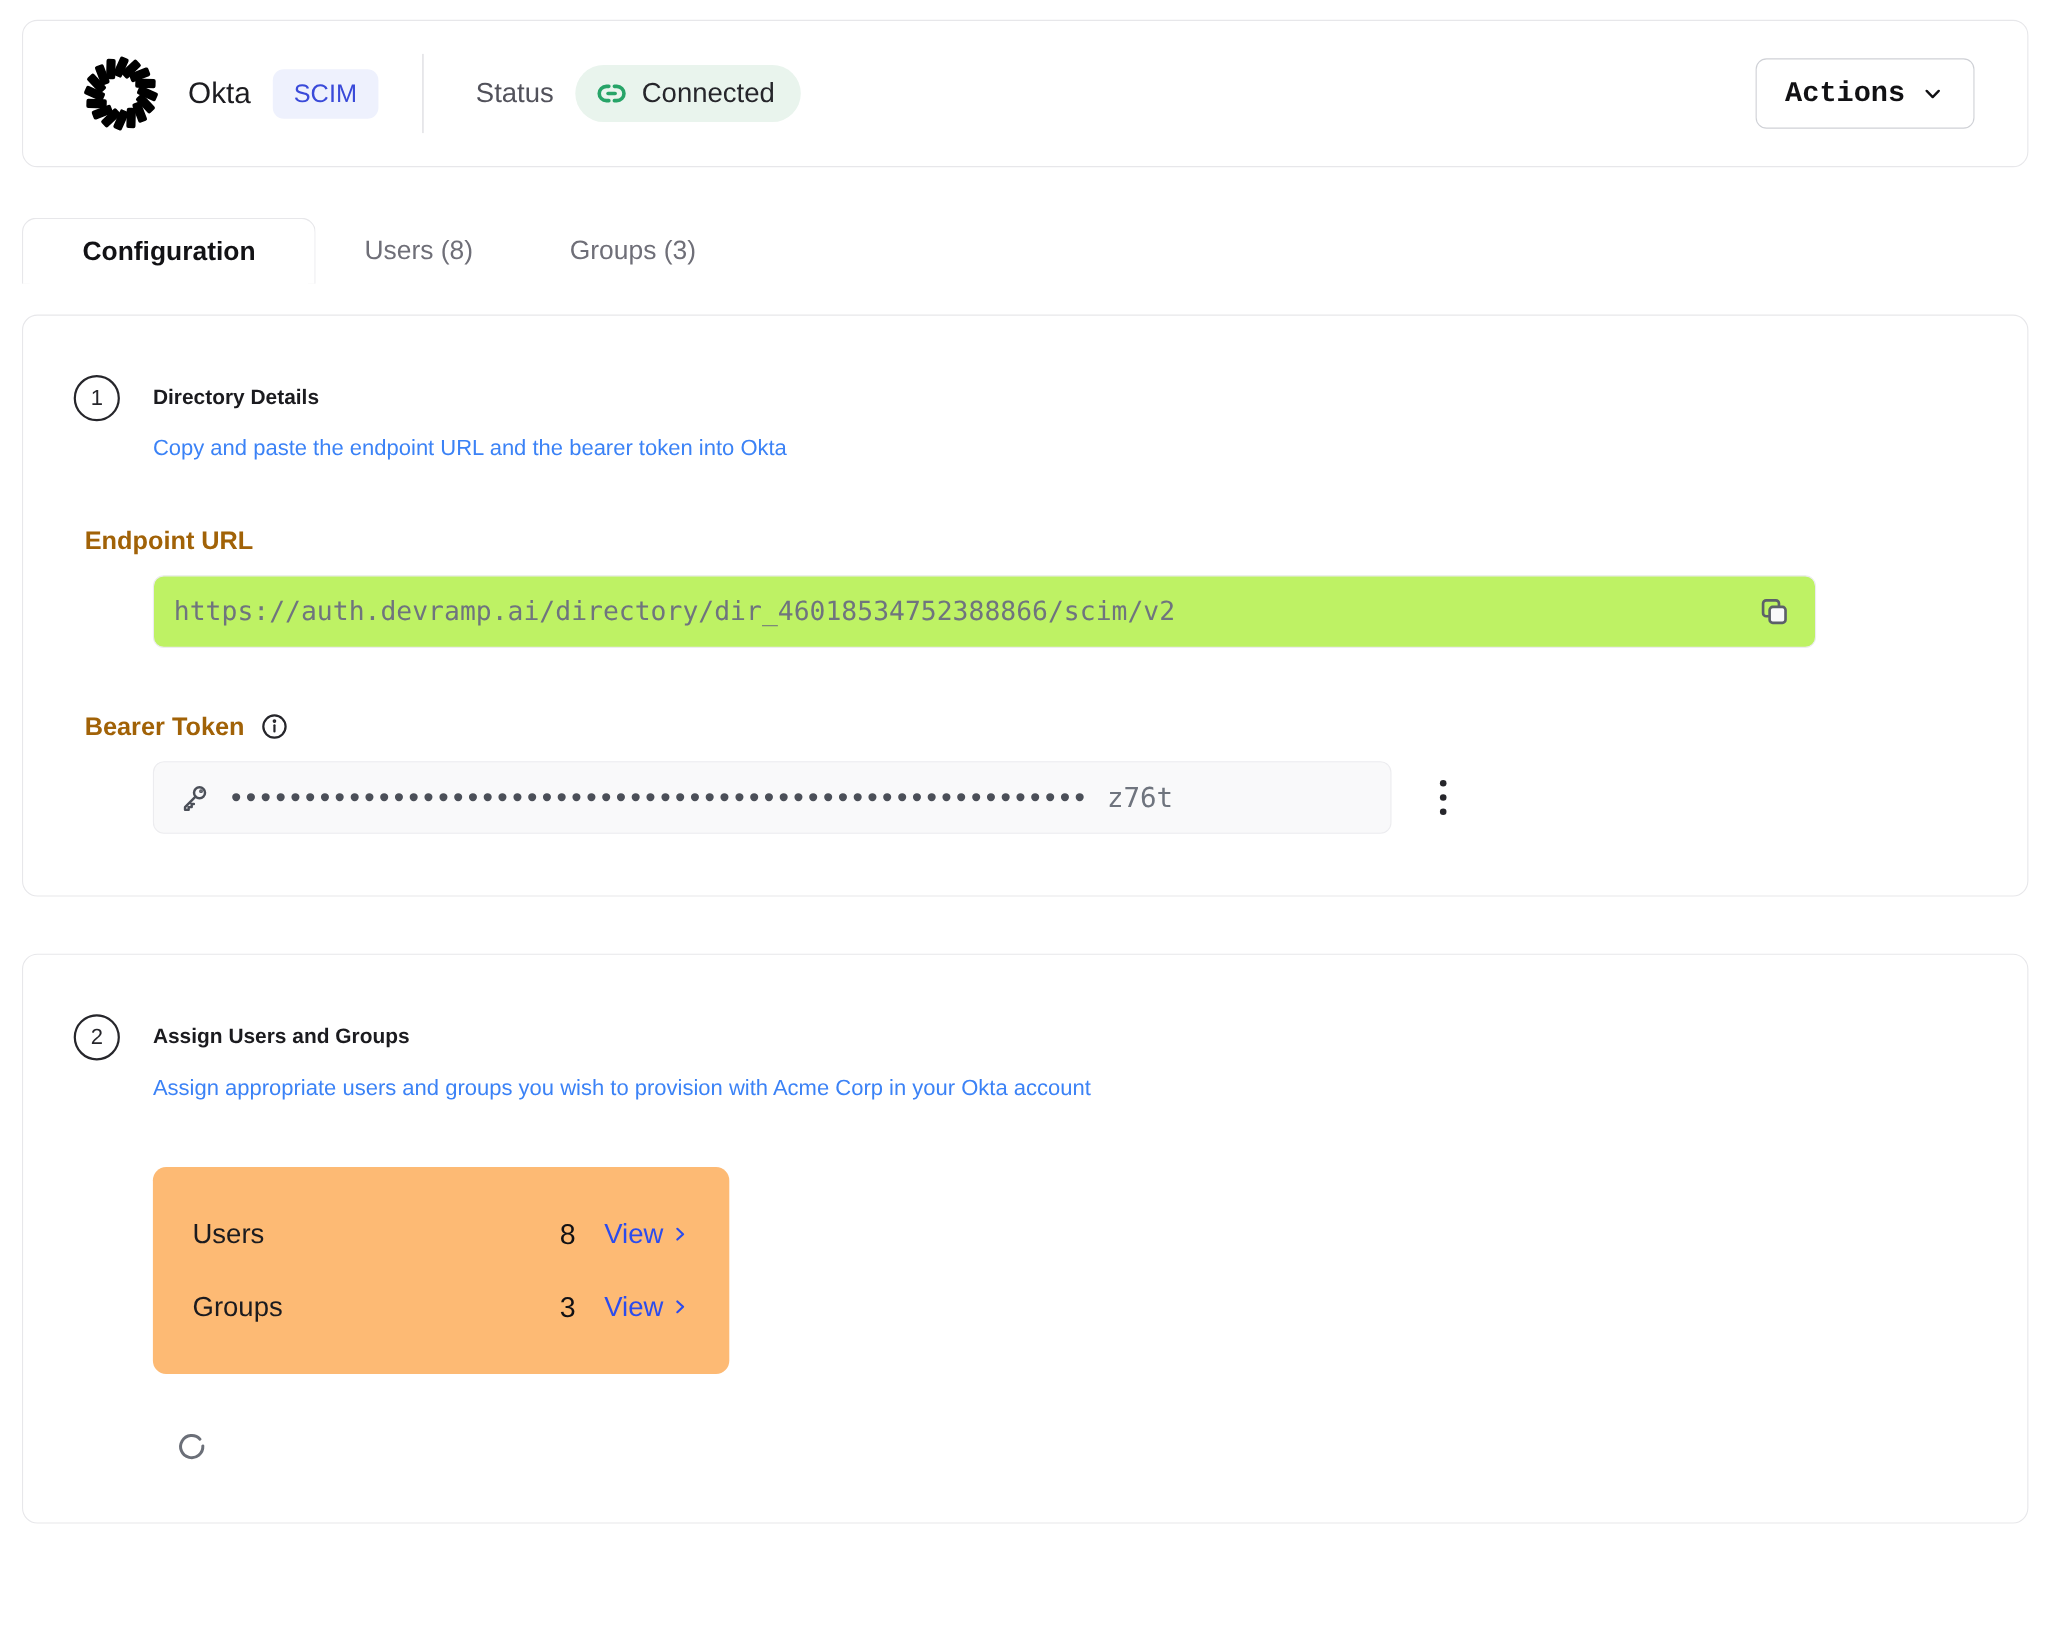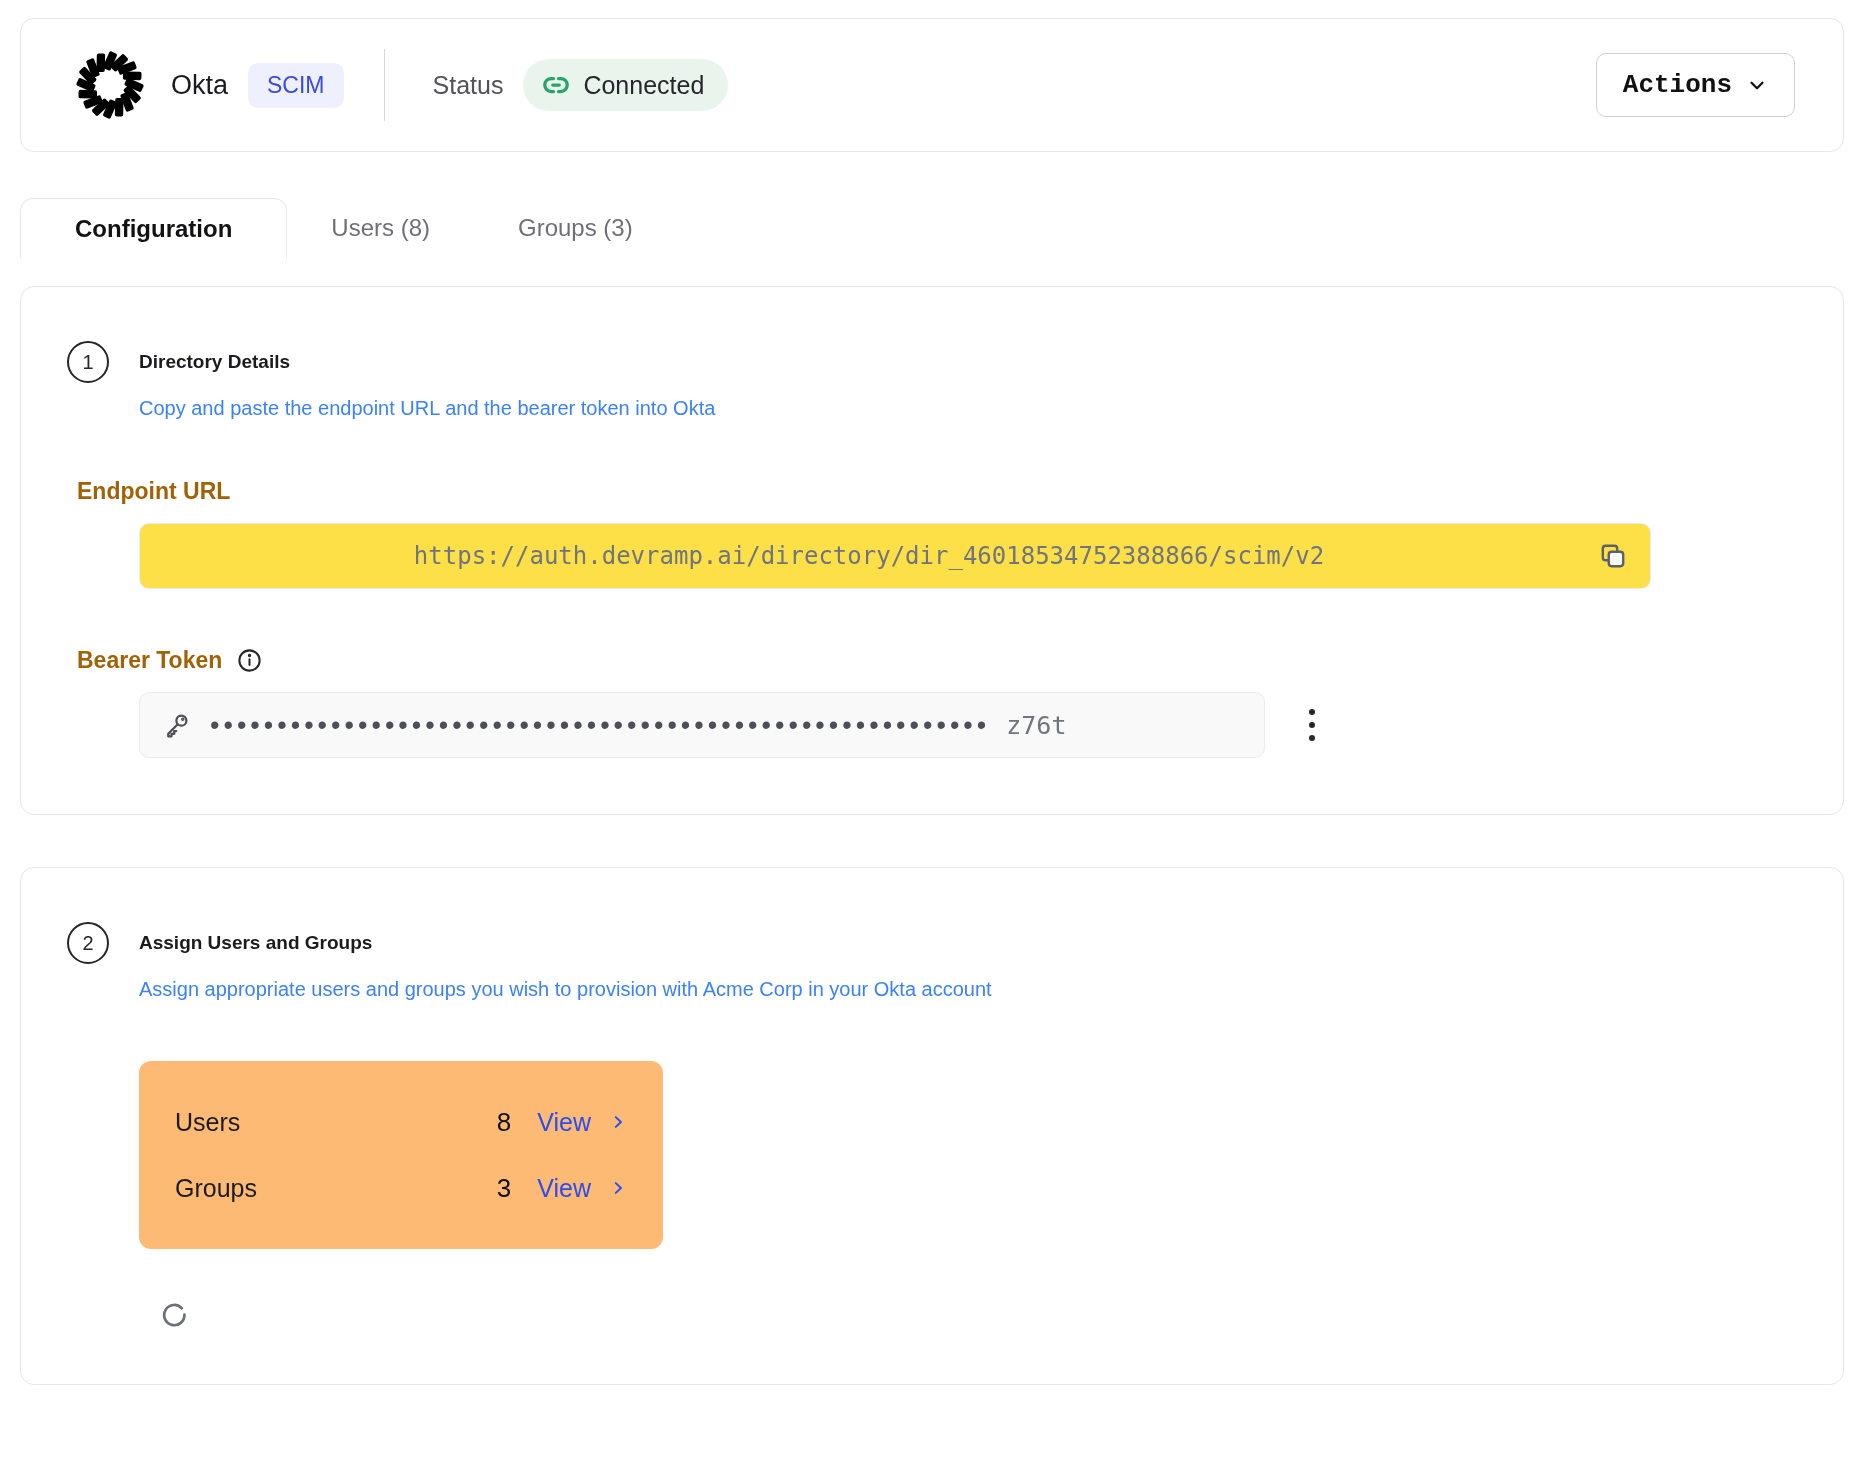--- a/index.html
+++ b/index.html
@@ -40,23 +40,23 @@
   .card-2 { margin-top: 52px; }
   .step-row { display: flex; align-items: center; gap: 30px; padding-left: 46px; }
   .step-circle { width: 42px; height: 42px; border: 2px solid #26262b;
     border-radius: 50%; display: flex; align-items: center; justify-content: center;
     font-size: 20px; color: #26262b; flex: 0 0 auto; }
   .step-title { font-size: 19px; font-weight: 600; color: #1b1b1f; }
   .step-desc { margin: 14px 0 0 118px; font-size: 20px; color: #3b82f6; }
 
   .field-label { margin: 58px 0 0 56px; font-size: 23px; font-weight: 600;
     color: #a16207; display: flex; align-items: center; gap: 14px; }
-  .input-box { margin: 18px 0 0 118px; background: #fde047; border: 1px solid #ececef;
+  .input-box { margin: 18px 0 0 118px; background: #bef264; border: 1px solid #ececef;
     border-radius: 10px; height: 66px; display: flex; align-items: center;
-    position: relative; justify-content: center; }
+    position: relative; }
   .url-box { width: 1512px; padding: 0 70px 0 18px; }
   .url-text { font-family: "DejaVu Sans Mono", monospace; font-size: 24px;
     color: #6f747e; white-space: nowrap; overflow: hidden; }
   .copy-btn { position: absolute; right: 14px; top: 50%; transform: translateY(-50%);
     width: 46px; height: 46px; border: none; background: transparent; cursor: pointer;
     display: flex; align-items: center; justify-content: center; }
 
   .token-row { display: flex; align-items: center; margin-left: 118px; margin-top: 18px; }
   .token-box { width: 1126px; padding: 0 22px; gap: 18px; background: #f9f9fa;
     border: 1px solid #ececef; border-radius: 10px; height: 66px;
@@ -69,21 +69,21 @@
     background: transparent; border: none; cursor: pointer; padding: 6px; }
   .kebab i { width: 6px; height: 6px; border-radius: 50%; background: #26262b; display: block; }
 
   
   .assign-panel { margin: 60px 0 0 118px; width: 524px; background: #fdba74;
     border-radius: 12px; padding: 28px 0; }
   .assign-row { display: flex; align-items: center; height: 66px; padding: 0 36px; }
   .assign-row .lbl { font-size: 25px; color: #1b1b1f; }
   .assign-row .cnt { margin-left: auto; font-size: 26px; color: #111114; }
   .view-link { margin-left: 26px; font-size: 25px; color: #2b4cee;
-    text-decoration: none; display: flex; align-items: center; gap: 18px; cursor: pointer; }
+    text-decoration: none; display: flex; align-items: center; gap: 6px; cursor: pointer; }
 
   .listen-row { display: flex; align-items: center; gap: 12px;
     margin: 52px 0 0 140px; }
   .listen-text { font-size: 23px; color: #55555e; }
 
   svg { display: block; }
 </style>
 </head>
 <body>
 

